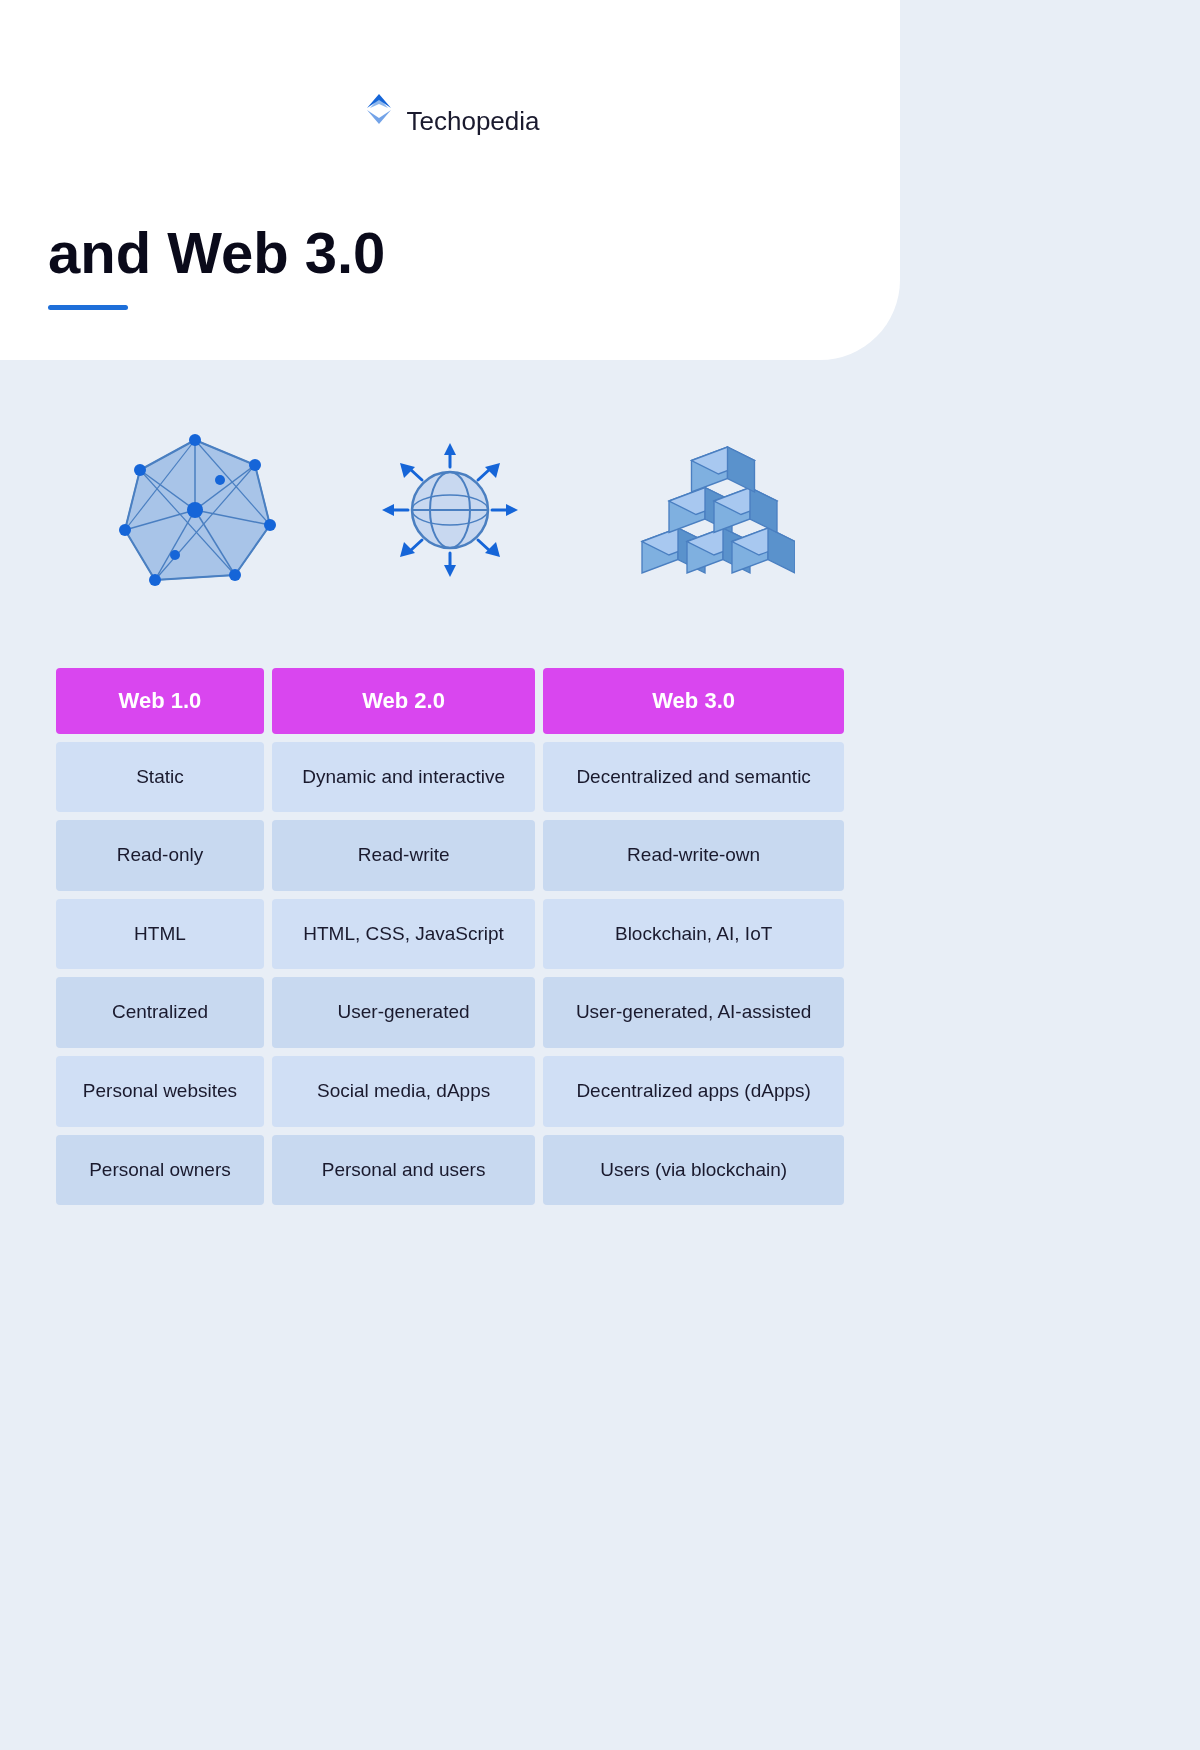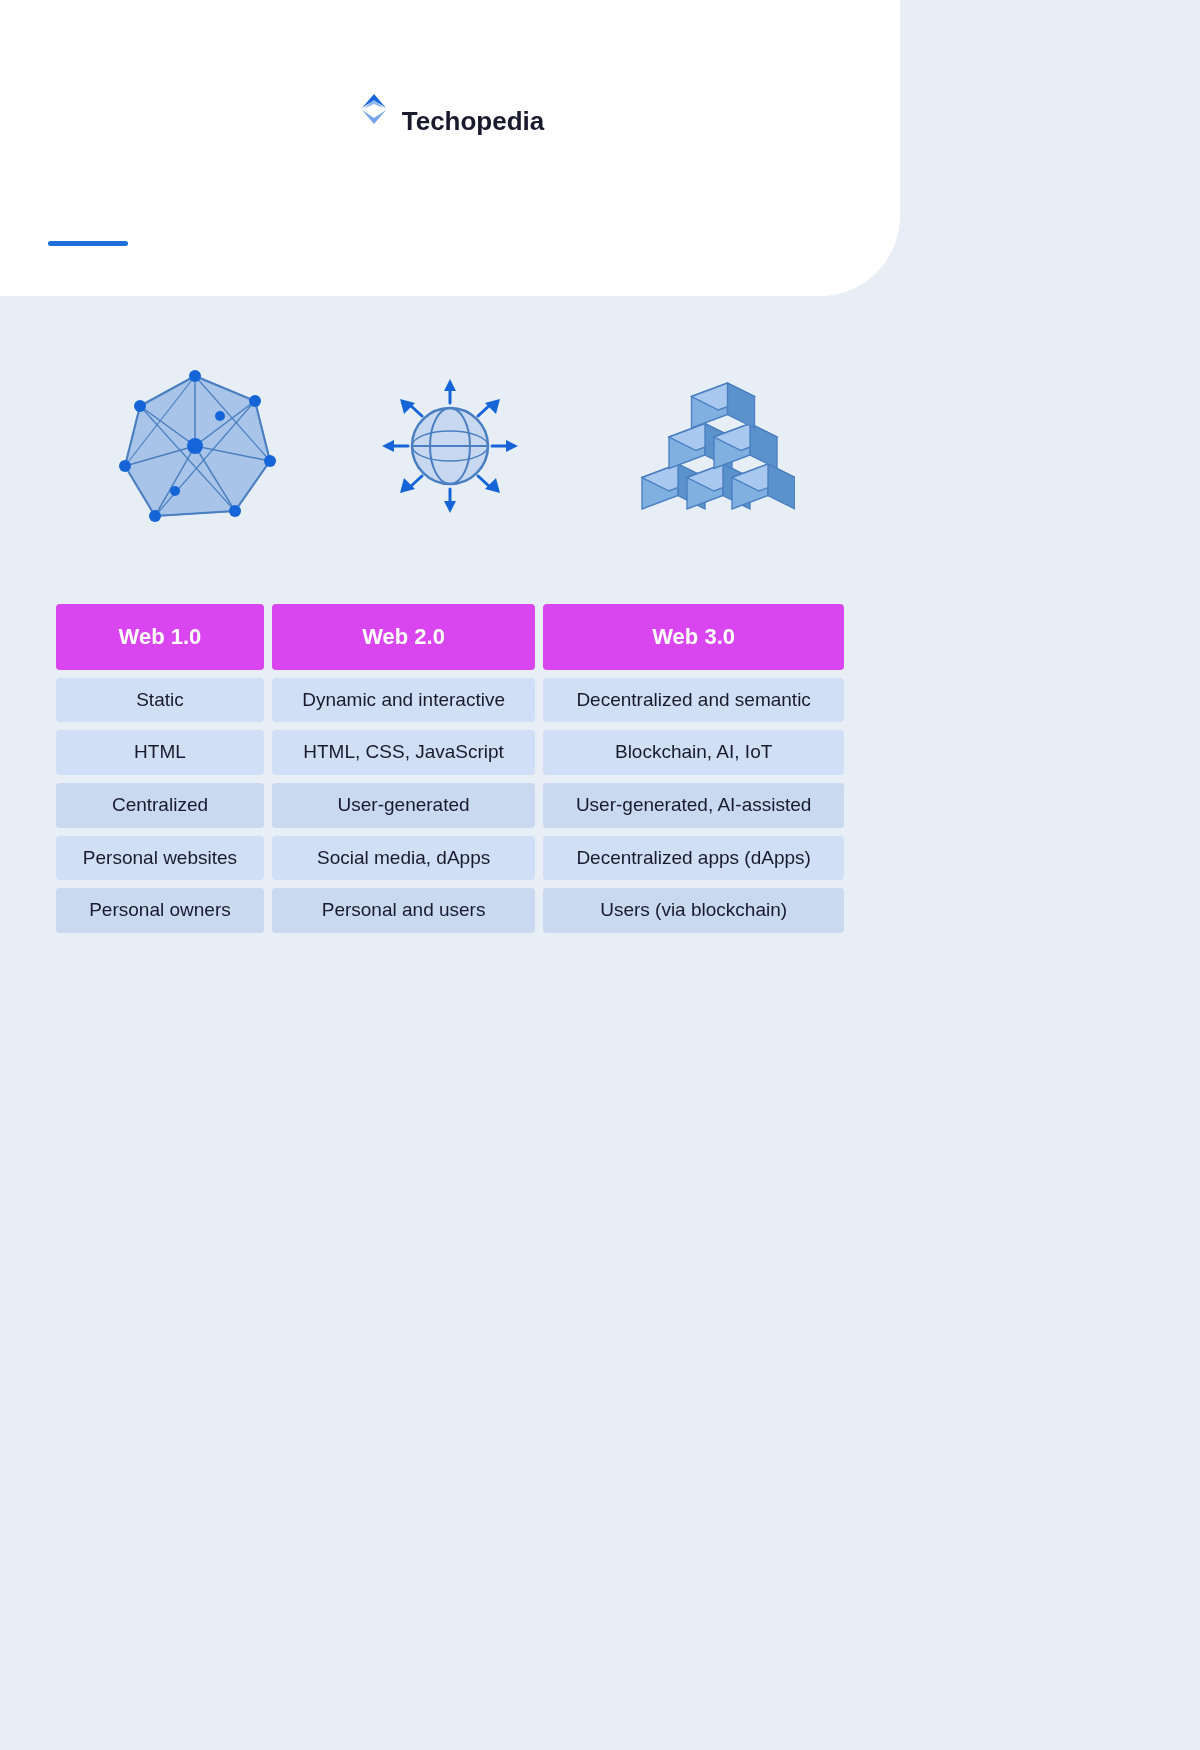--- a/index.html
+++ b/index.html
@@ -29,21 +29,21 @@
     }
 
     .logo-icon {
       width: 36px;
       height: 36px;
       margin-right: 10px;
     }
 
     .logo-text {
       font-size: 26px;
-      font-weight: 700;
+      font-weight: 400;
       color: #1a1a2e;
       margin-top: 28px;
     }
 
     
     .title-section {
       background: white;
       border-radius: 0 0 80px 0;
       margin: 0 -48px;
       padding: 50px 48px 50px 48px;
@@ -97,21 +97,21 @@
       text-align: center;
       padding: 20px 10px;
       border-radius: 4px;
     }
 
     .table-cell {
       background: #d0dff5;
       color: #1a1a2e;
       font-size: 19px;
       text-align: center;
-      padding: 9px 14px;
+      padding: 22px 14px;
       border-radius: 4px;
       line-height: 1.4;
     }
 
     .table-cell.alt {
       background: #c8d9f0;
     }
 
     td {
       vertical-align: middle;
@@ -134,20 +134,21 @@
       <svg class="logo-icon" viewBox="0 0 36 36" fill="none" xmlns="http://www.w3.org/2000/svg">
         <polygon points="6,18 18,4 30,18 18,10" fill="#1565d8"></polygon>
         <polygon points="6,20 18,34 30,20 18,28" fill="#1565d8" opacity="0.6"></polygon>
         <polygon points="9,18 18,8 27,18 18,14" fill="#1e6fd9" opacity="0.5"></polygon>
       </svg>
       <span class="logo-text">Techopedia</span>
     </div>
 
     <h1 class="main-title">
       <br>
+      <span>and Web 3.0</span>
     </h1>
     <div class="title-underline"></div>
   </div>
 
   <div class="icons-section">
 
     <div class="icon-container">
       <svg class="network-svg" viewBox="0 0 180 170" xmlns="http://www.w3.org/2000/svg">
 
         <polygon points="90,15 150,40 165,100 130,150 50,155 20,105 35,45" fill="#a8c4e8" stroke="#6b9fd4" stroke-width="1.5"></polygon>
@@ -259,20 +260,25 @@
     </thead>
     <tbody id="table-body">
     <tr>
           <td class="table-cell">Static</td>
           <td class="table-cell">Dynamic
 and interactive</td>
           <td class="table-cell">Decentralized
 and semantic</td>
         </tr>
         <tr>
+          <td class="table-cell alt">Read-only</td>
+          <td class="table-cell alt">Read-write</td>
+          <td class="table-cell alt">Read-write-own</td>
+        </tr>
+        <tr>
           <td class="table-cell">HTML</td>
           <td class="table-cell">HTML, CSS,
 JavaScript</td>
           <td class="table-cell">Blockchain,
 AI, IoT</td>
         </tr>
         <tr>
           <td class="table-cell alt">Centralized</td>
           <td class="table-cell alt">User-generated</td>
           <td class="table-cell alt">User-generated,

